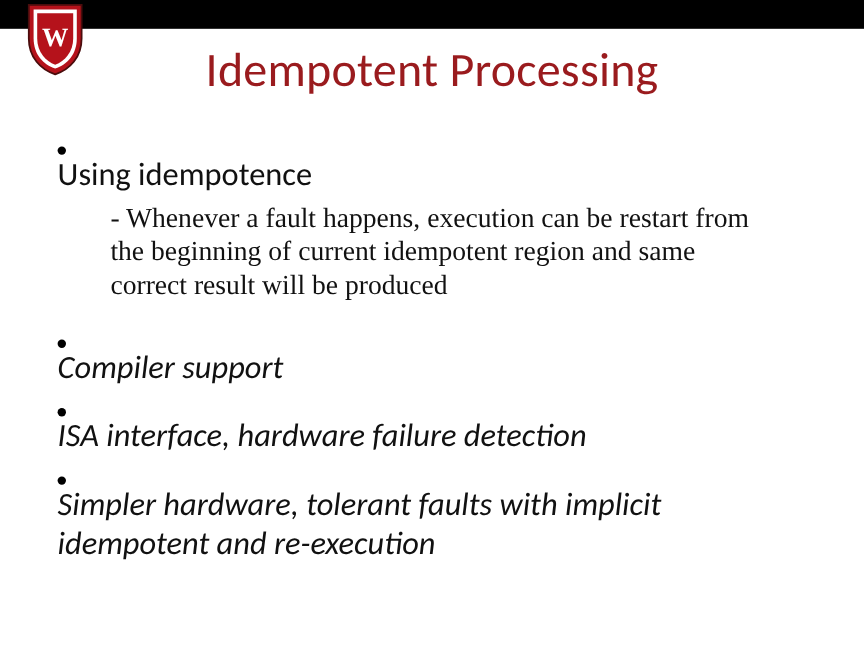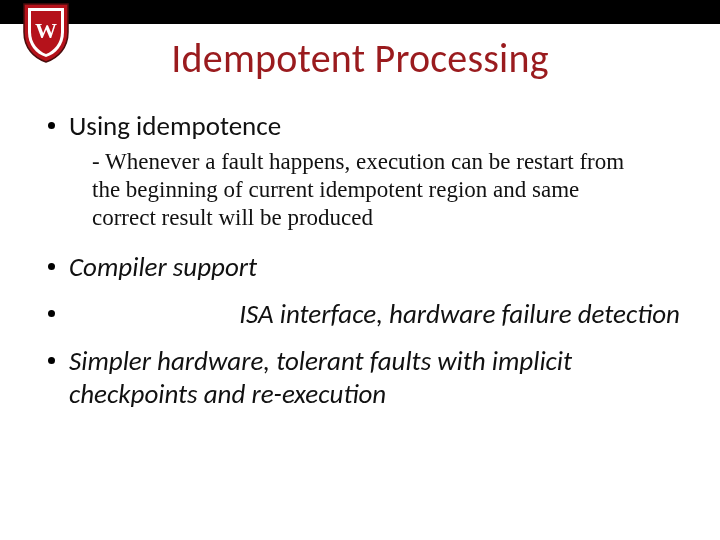--- a/index.html
+++ b/index.html
@@ -2,24 +2,24 @@
 <html><head>
 <meta charset="utf-8">
 <style>
   * { margin: 0; padding: 0; box-sizing: border-box; }
   html, body { width: 720px; height: 540px; font-family: Calibri, "Segoe UI", Arial, sans-serif; background: #fff; overflow: hidden; }
   .slide { width: 720px; height: 540px; position: relative; }
   .topbar { width: 100%; height: 24px; background: #000; }
   .logo { position: absolute; top: 2px; left: 20px; width: 52px; height: 62px; }
   .title { text-align: center; font-size: 40px; color: #9a1b1e; margin-top: 10px; font-weight: 400; letter-spacing: 0.2px; }
   .content { margin: 26px 40px 0 48px; color: #111; }
-  .bullet1 { display: flex; align-items: flex-start; font-size: 27px; margin-bottom: 6px; font-weight: 400; }
+  .bullet1 { display: flex; align-items: flex-start; font-size: 27px; margin-bottom: 6px; font-weight: 400; flex-direction: column; }
   .bullet1 .dot { width: 7px; height: 7px; border-radius: 50%; background: #000; margin: 13px 14px 0 0; flex-shrink: 0; }
   .sub { margin: 6px 46px 18px 44px; font-size: 23px; line-height: 1.22; font-weight: 400; font-family: Liberation Serif, serif; }
-  .bullet1 + .bullet1 { margin-top: 14px; justify-content: space-between; }
+  .bullet1 + .bullet1 { margin-top: 4px; justify-content: space-between; }
   .bullet1.compact { margin-bottom: 2px; font-style: italic; }
 </style>
 </head>
 <body>
 
 <div class="slide">
   <div class="topbar"></div>
 
   <svg class="logo" viewBox="0 0 52 62">
     <path d="M4 2 H48 V30 C48 46 38 56 26 60 C14 56 4 46 4 30 Z" fill="#b5121b" stroke="#4a0d0d" stroke-width="1.5"></path>
@@ -40,16 +40,16 @@
     <div class="bullet1 compact">
       <span class="dot"></span>
       <span>Compiler support</span>
     </div>
     <div class="bullet1 compact">
       <span class="dot"></span>
       <span>ISA interface, hardware failure detection</span>
     </div>
     <div class="bullet1 compact">
       <span class="dot"></span>
-      <span>Simpler hardware, tolerant faults with implicit checkpoints and re-execution</span>
+      <span>Simpler hardware, tolerant faults with implicit idempotent and re-execution</span>
     </div>
   </div>
 </div>
 
 </body></html>

